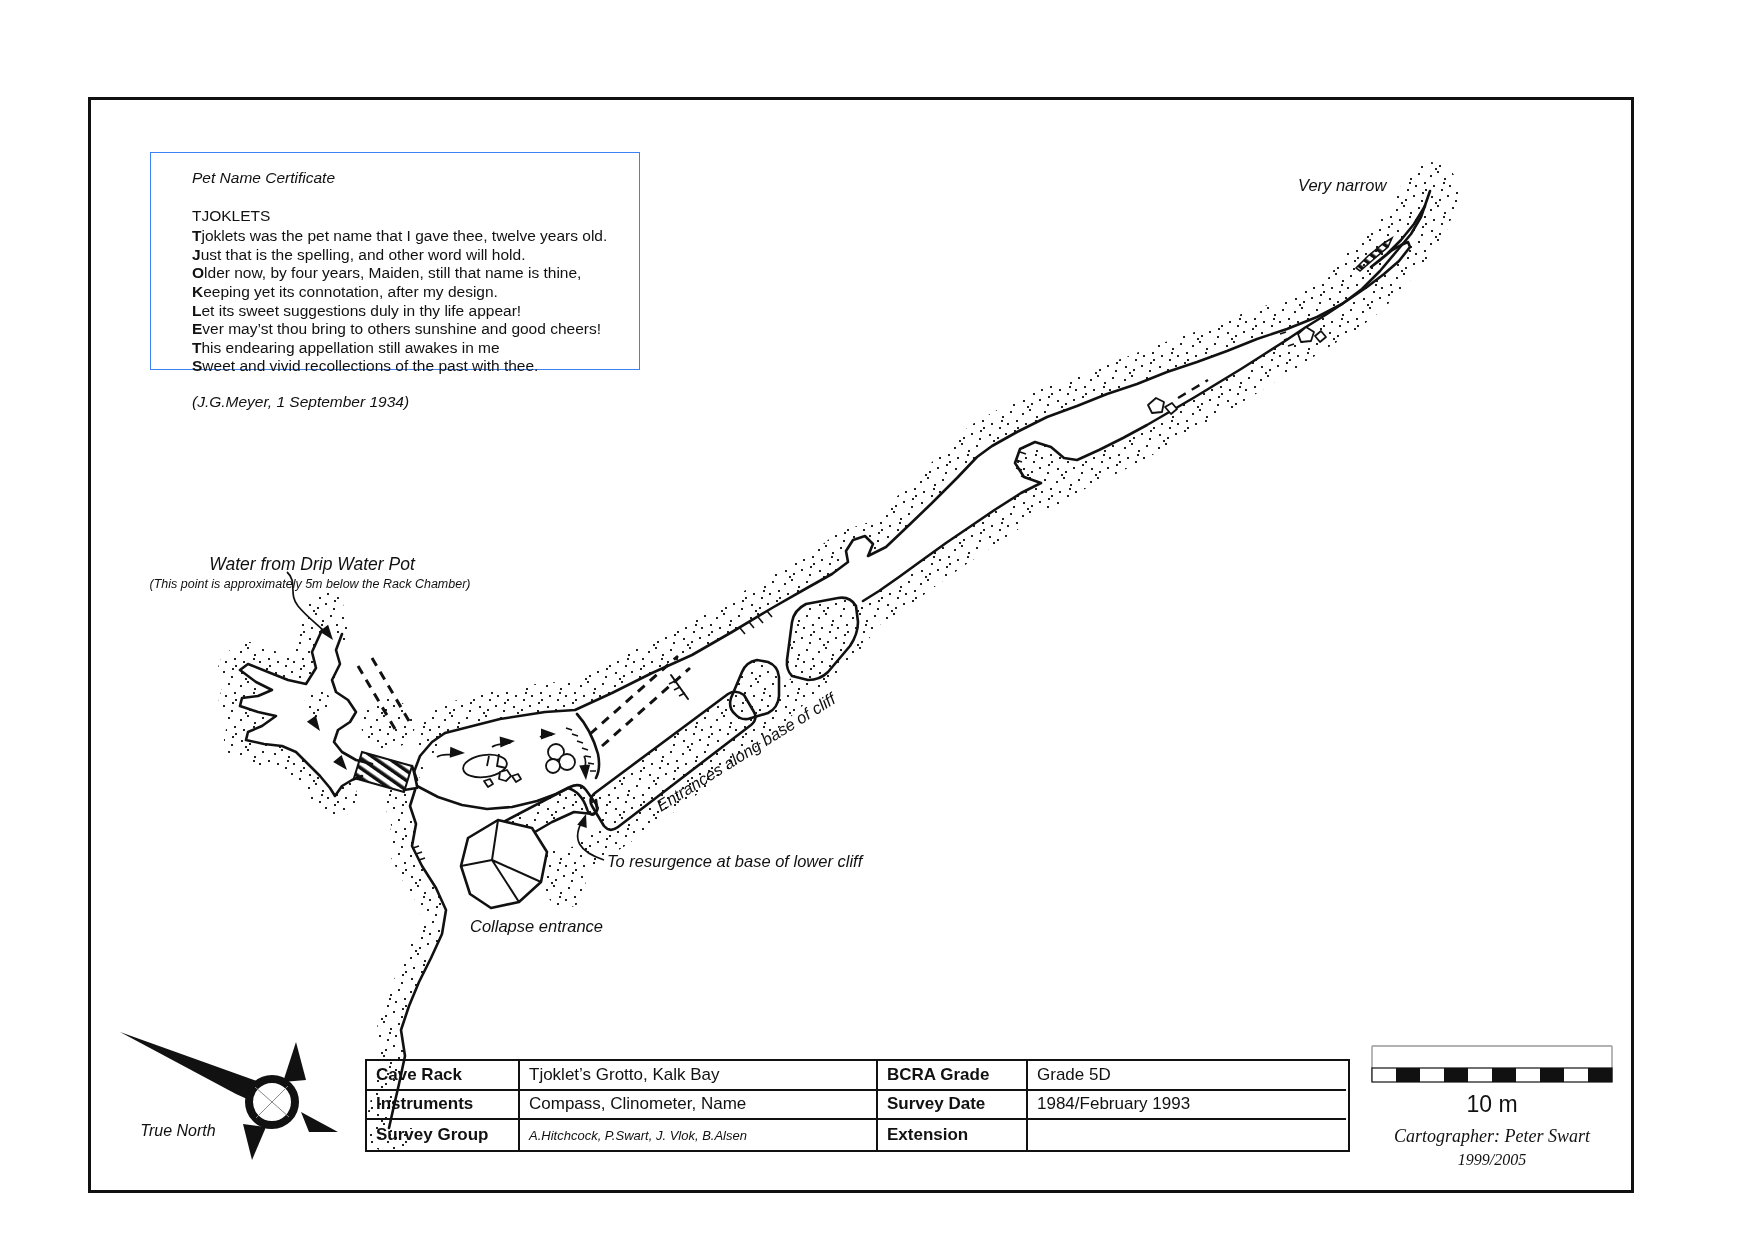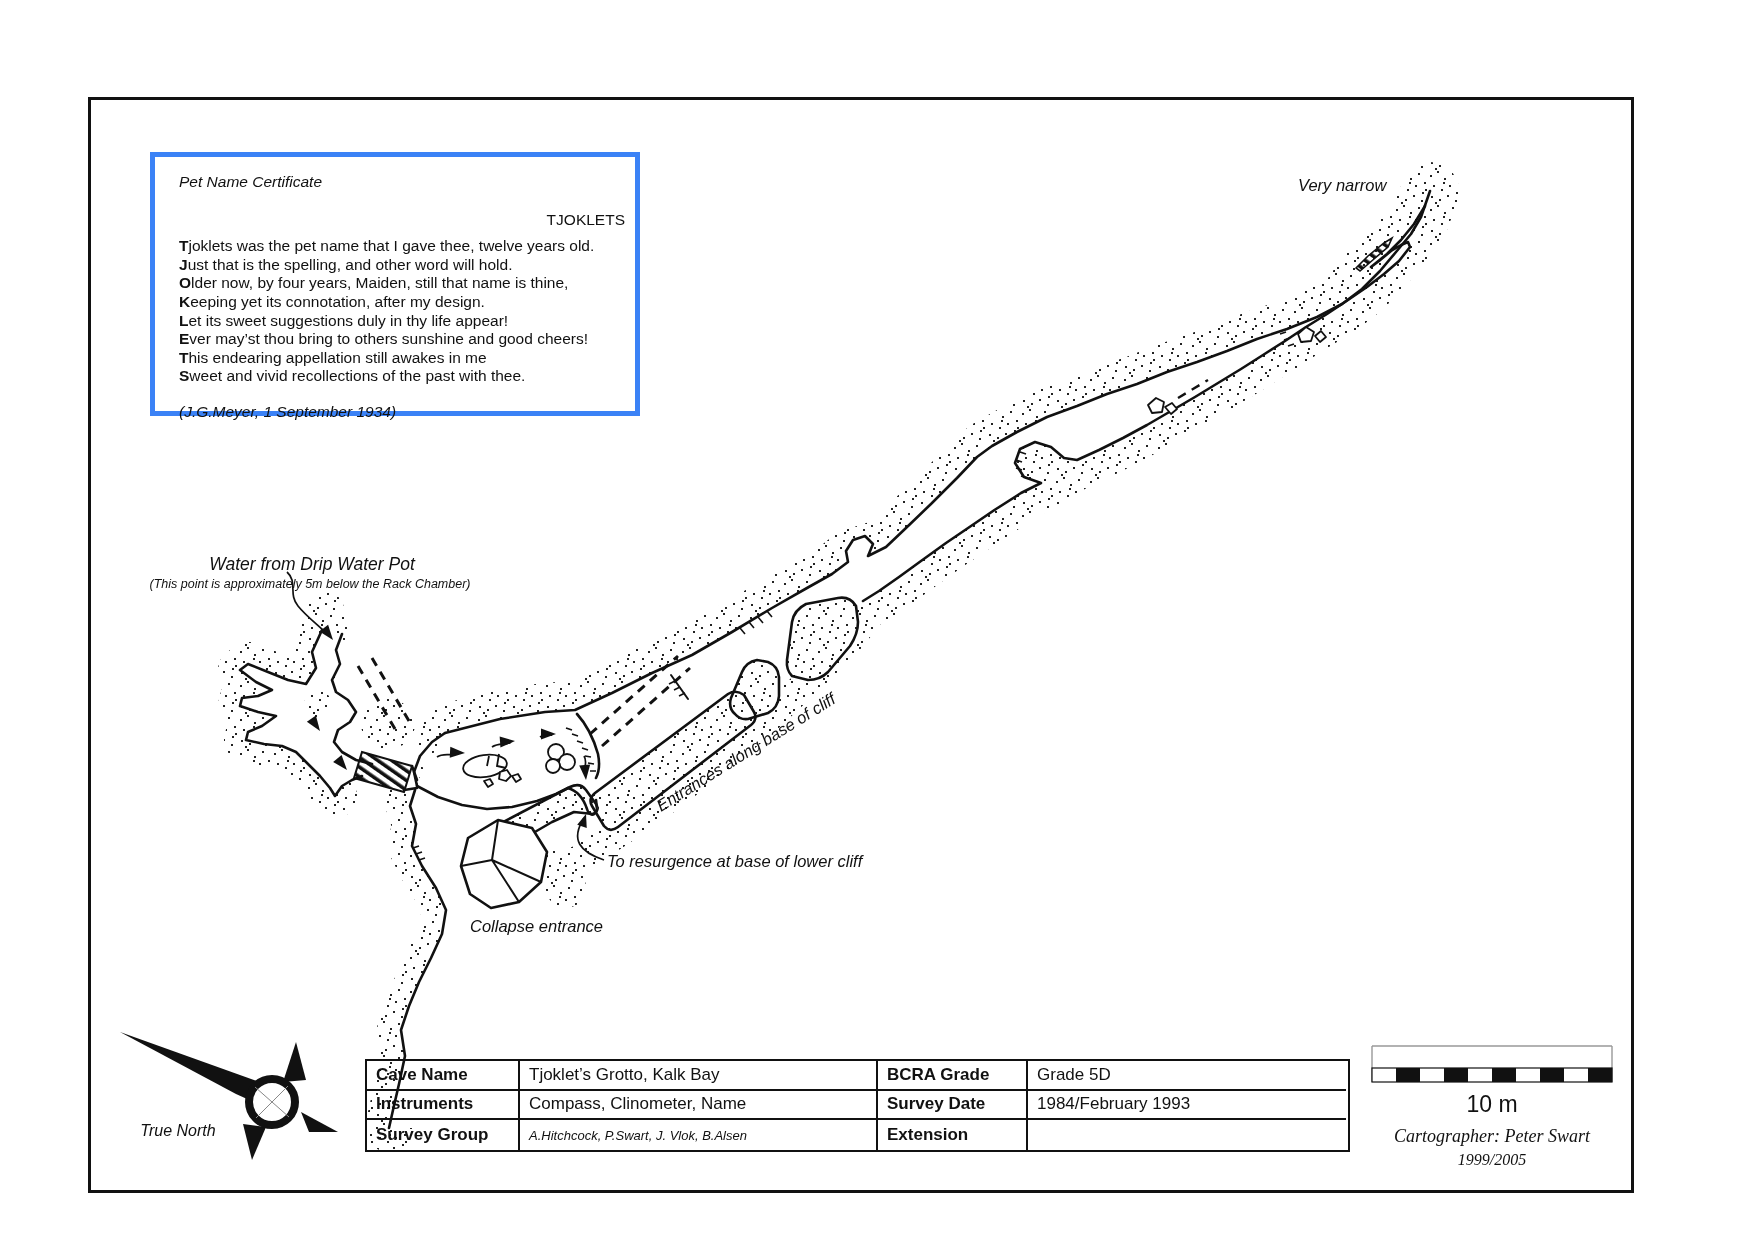--- a/index.html
+++ b/index.html
@@ -1,25 +1,25 @@
 <!DOCTYPE html>
 <html><head>
 <meta charset="utf-8">
 <style>
   html,body{margin:0;padding:0;background:#fff;}
   #stage{position:relative;width:1755px;height:1242px;background:#ffffff;
          font-family:"Liberation Sans",sans-serif;color:#111;overflow:hidden;}
   #frame{position:absolute;left:88px;top:97px;width:1546px;height:1096px;
          border:3px solid #111;box-sizing:border-box;}
   
-  #poembox{position:absolute;left:150px;top:152px;width:490px;height:264px;
-           border:5px solid #3b82f6;box-sizing:border-box;padding:16px 10px 0 24px;
+  #poembox{position:absolute;left:150px;top:152px;width:490px;height:218px;
+           border:1px solid #3b82f6;box-sizing:border-box;padding:16px 10px 0 41px;
            font-size:15.5px;line-height:18.6px;}
   #poembox .ttl{font-style:italic;margin-bottom:19px;}
-  #poembox .nm{margin-bottom:8px;text-align:right;}
+  #poembox .nm{margin-bottom:2px;}
   #poembox .ln b{font-weight:bold;}
   #poembox .attr{font-style:italic;margin-top:17px;}
   
   #infotable{position:absolute;left:365px;top:1059px;width:985px;height:93px;
              border:2px solid #111;box-sizing:border-box;
              display:grid;grid-template-columns:153px 358px 150px 318px;
              grid-template-rows:1fr 1fr 1fr;}
   #infotable .cell{border-right:2px solid #111;border-bottom:2px solid #111;
              display:flex;align-items:center;padding-left:9px;font-size:17px;
              white-space:nowrap;overflow:hidden;}
@@ -232,21 +232,21 @@
     <div class="ln"><b>O</b><span>lder now, by four years, Maiden, still that name is thine,</span></div>
     <div class="ln"><b>K</b><span>eeping yet its connotation, after my design.</span></div>
     <div class="ln"><b>L</b><span>et its sweet suggestions duly in thy life appear!</span></div>
     <div class="ln"><b>E</b><span>ver may’st thou bring to others sunshine and good cheers!</span></div>
     <div class="ln"><b>T</b><span>his endearing appellation still awakes in me</span></div>
     <div class="ln"><b>S</b><span>weet and vivid recollections of the past with thee.</span></div>
     <div class="attr">(J.G.Meyer, 1 September 1934)</div>
   </div>
 
   <div id="infotable">
-    <div class="cell lab">Cave Name</div>
+    <div class="cell lab">Cave Rack</div>
     <div class="cell">Tjoklet’s Grotto, Kalk Bay</div>
     <div class="cell lab">BCRA Grade</div>
     <div class="cell lastcol">Grade 5D</div>
 
     <div class="cell lab">Instruments</div>
     <div class="cell">Compass, Clinometer, Name</div>
     <div class="cell lab">Survey Date</div>
     <div class="cell lastcol">1984/February 1993</div>
 
     <div class="cell lab lastrow">Survey Group</div>

